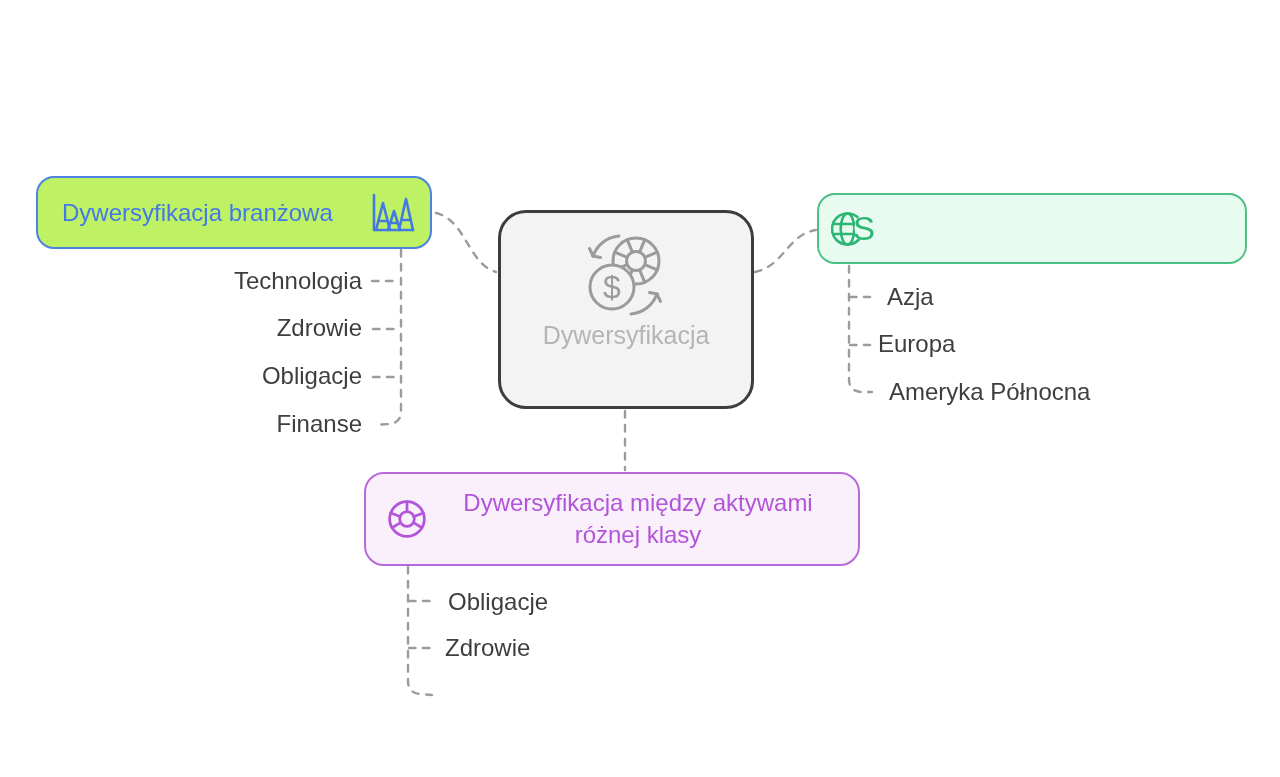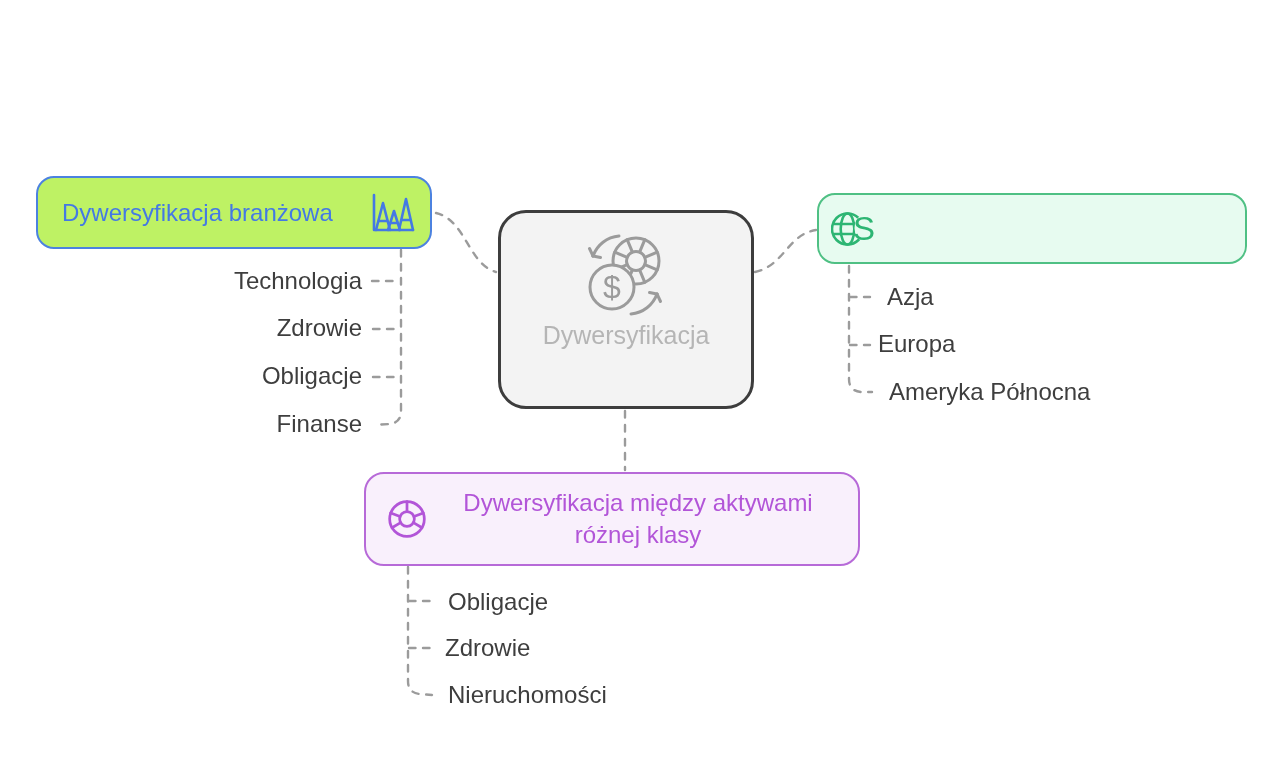--- a/index.html
+++ b/index.html
@@ -190,15 +190,14 @@
   <div class="child-label child-left" style="top:314px">Zdrowie</div>
   <div class="child-label child-left" style="top:362px">Obligacje</div>
   <div class="child-label child-left" style="top:410px">Finanse</div>
 
   <div class="child-label" style="left:887px; top:283px">Azja</div>
   <div class="child-label" style="left:878px; top:330px">Europa</div>
   <div class="child-label" style="left:889px; top:378px">Ameryka Północna</div>
 
   <div class="child-label" style="left:448px; top:588px">Obligacje</div>
   <div class="child-label" style="left:445px; top:634px">Zdrowie</div>
-  <div class="child-label" style="left:448px; top:681px">Nieruchomości</div>
 
 </div>
 
 </body></html>

